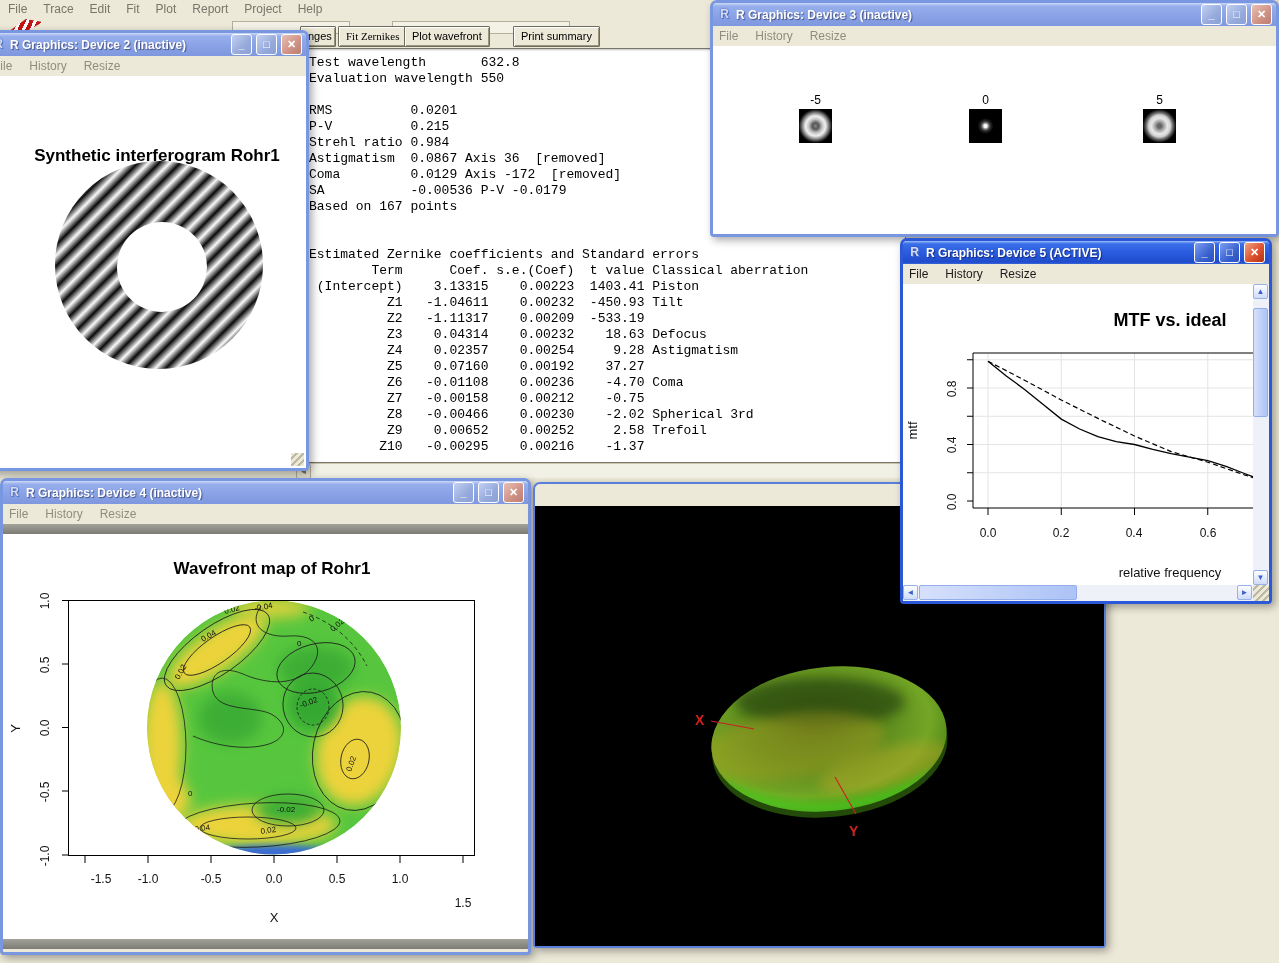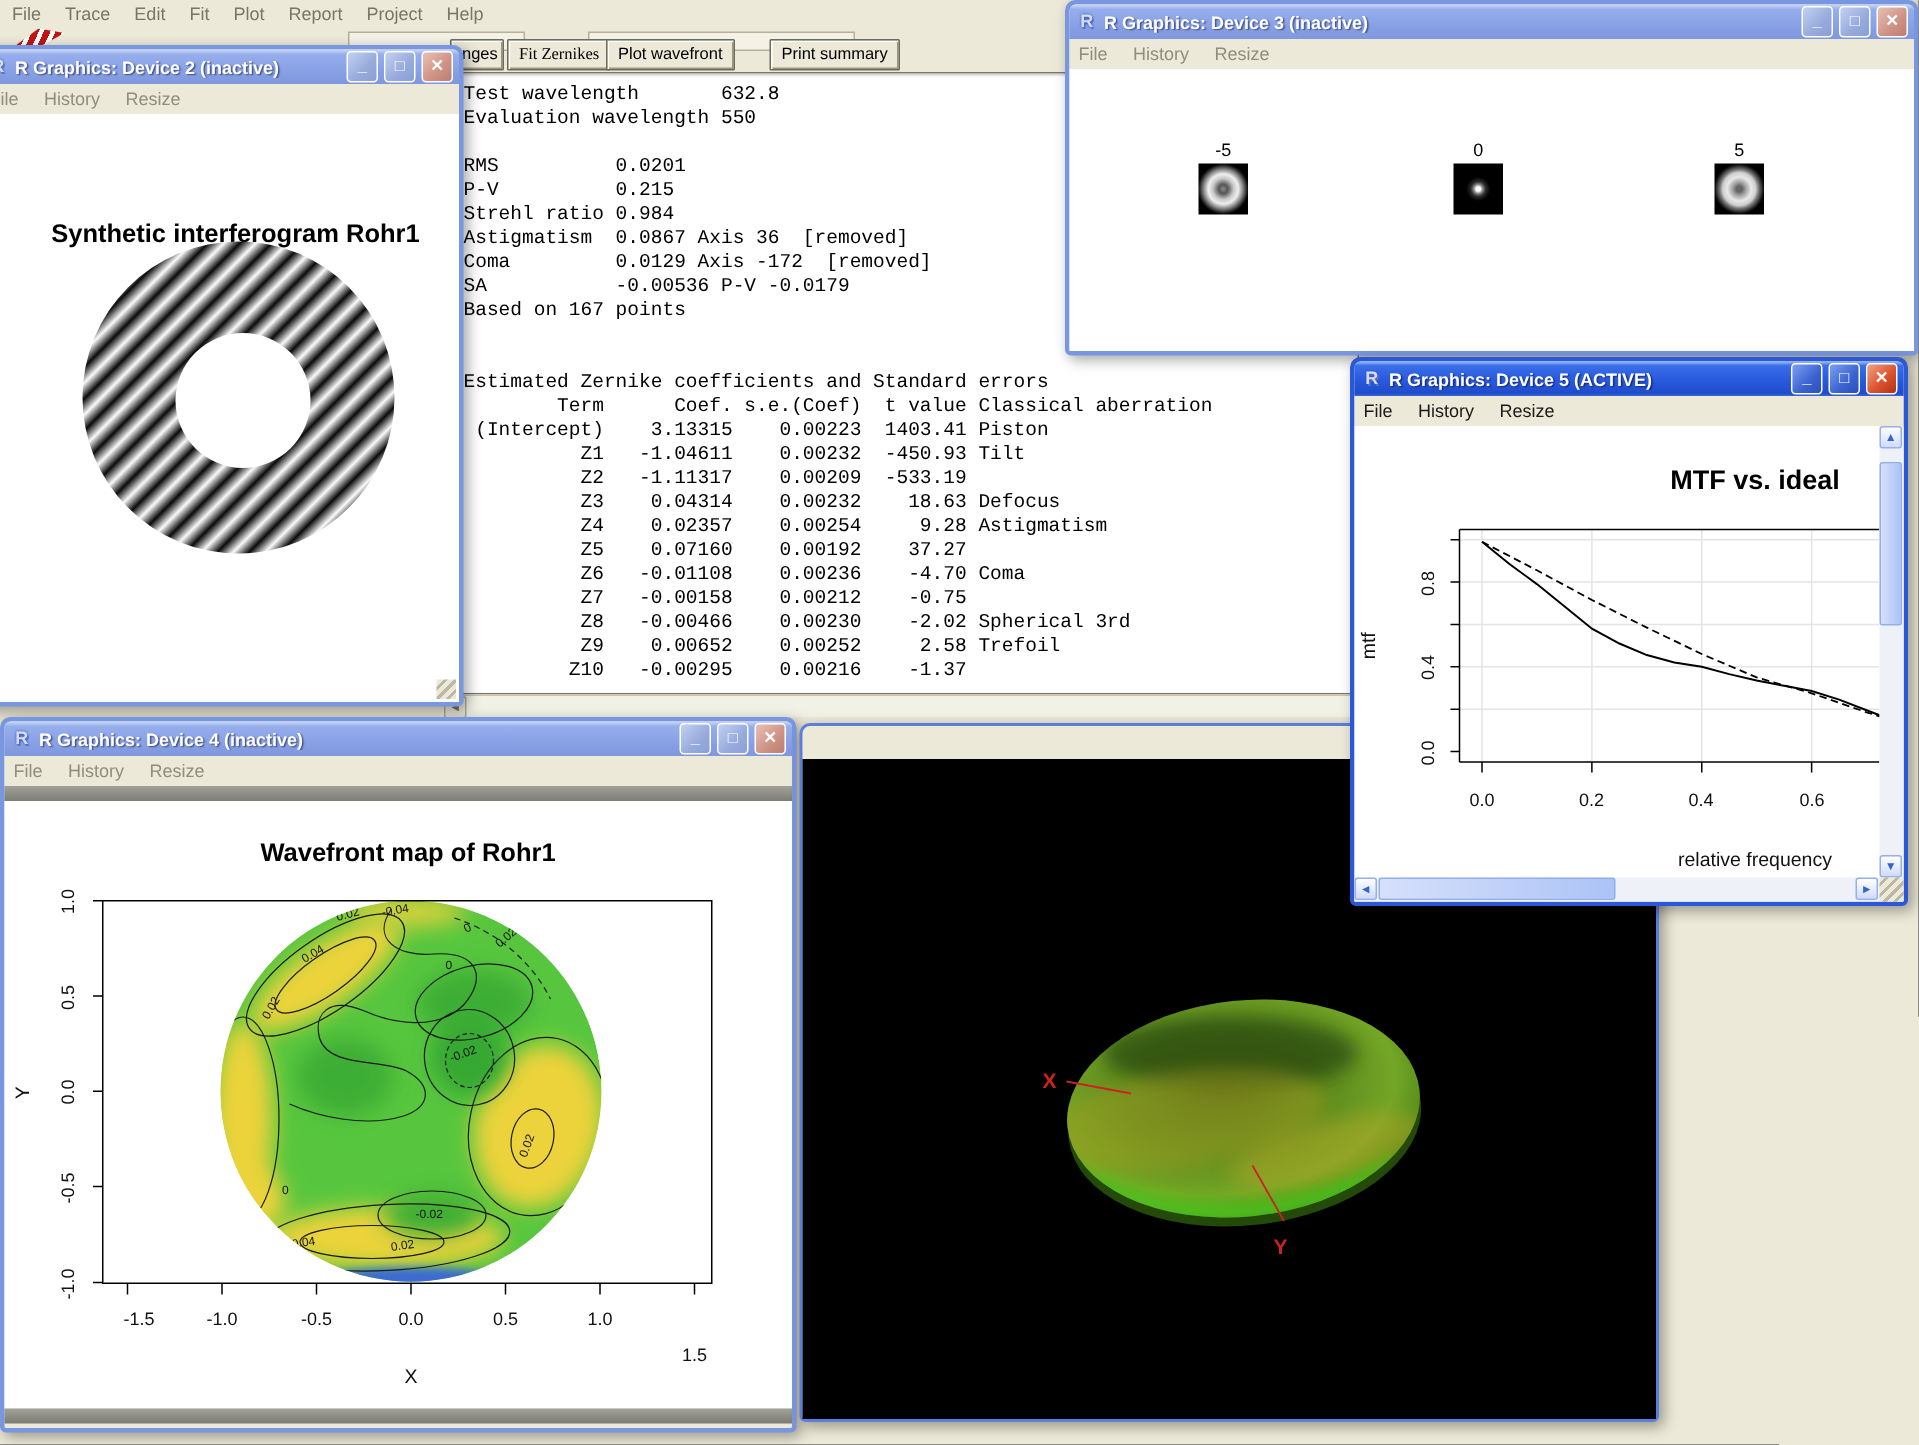--- a/index.html
+++ b/index.html
@@ -254,21 +254,21 @@
           <path d="M82,322 v7 M145,322 v7 M208,322 v7 M271,322 v7 M334,322 v7 M397,322 v7 M460,322 v7"></path>
           <path d="M59,66.5 h6 M59,130 h6 M59,193.5 h6 M59,257 h6 M59,321 h6"></path>
         </g>
       </svg>
 
       <span class="tick rot" style="left:27px;top:60px;width:30px;">1.0</span>
       <span class="tick rot" style="left:27px;top:124px;width:30px;">0.5</span>
       <span class="tick rot" style="left:27px;top:187px;width:30px;">0.0</span>
       <span class="tick rot" style="left:27px;top:251px;width:30px;">-0.5</span>
       <span class="tick rot" style="left:27px;top:315px;width:30px;">-1.0</span>
-      <span class="tick" style="left:64px;top:338px;width:36px;text-align:right;">-1.5</span>
+      <span class="tick" style="left:80px;top:338px;width:36px;">-1.5</span>
       <span class="tick" style="left:127px;top:338px;width:36px;">-1.0</span>
       <span class="tick" style="left:190px;top:338px;width:36px;">-0.5</span>
       <span class="tick" style="left:253px;top:338px;width:36px;">0.0</span>
       <span class="tick" style="left:316px;top:338px;width:36px;">0.5</span>
       <span class="tick" style="left:379px;top:338px;width:36px;">1.0</span>
       <span class="tick" style="left:442px;top:338px;width:36px;margin-top:24px;">1.5</span>
       <span class="axlab" style="left:251px;top:376px;width:40px;">X</span>
       <span class="axlab rot" style="left:-3px;top:187px;width:30px;">Y</span>
     </div>
     <div class="graystrip" style="bottom:3px;"></div>

